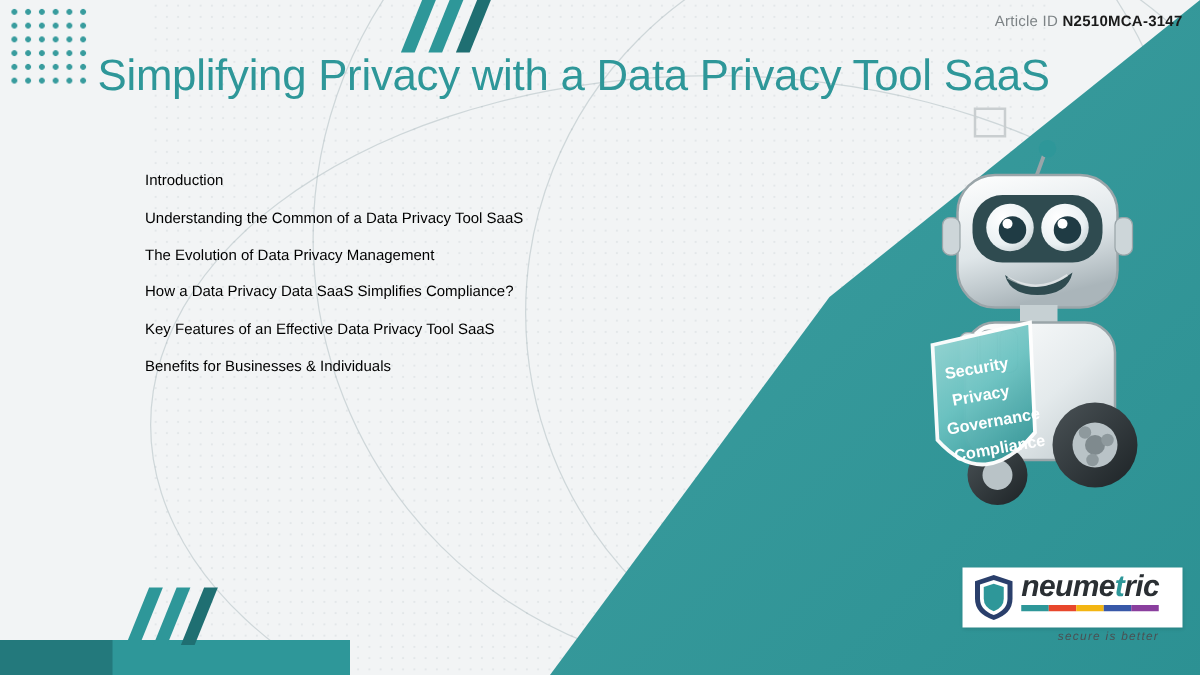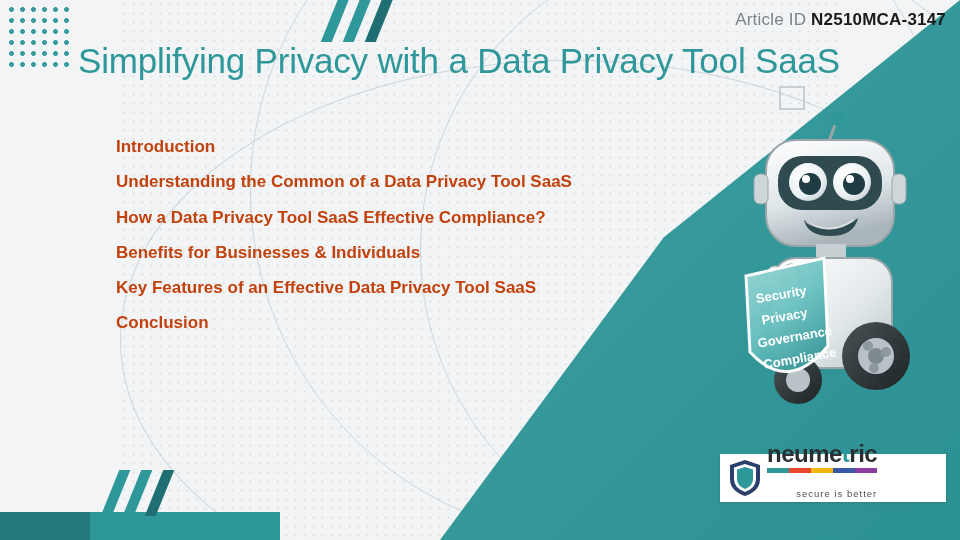--- a/index.html
+++ b/index.html
@@ -88,21 +88,21 @@
   .slash.dark { background: #1f6f72; }
 
   .slash-top { left: 330px; top: -4px; width: 120px; height: 46px; }
   .slash-bot { left: 110px; bottom: 24px; width: 120px; height: 46px; }
 
   
   .article-id {
     position: absolute;
     right: 14px; top: 10px;
     z-index: 6;
-    font-size: 17px;
+    font-size: 12px;
     color: #7d8386;
     letter-spacing: .2px;
   }
   .article-id b { color: #1a1a1a; font-weight: bold; }
 
   
   .title {
     position: absolute;
     left: 78px; top: 40px; width: 800px;
     z-index: 6;
@@ -122,42 +122,43 @@
     z-index: 6;
   }
 
   
   .toc {
     position: absolute;
     left: 116px; top: 138px; width: 620px;
     z-index: 6;
   }
   .toc-item {
-    font-size: 17px;
-    font-weight: bold;
-    color: #c2410c;
+    font-size: 12px;
+    font-weight: normal;
+    color: #000000;
     margin-bottom: 16.6px;
     line-height: 1.1;
     white-space: nowrap;
   }
 
   
   .robot { position: absolute; right: 18px; top: 108px; width: 210px; height: 330px; z-index: 7; }
 
   
   .logo-box {
     position: absolute;
     right: 14px; bottom: 38px;
-    width: 226px; height: 48px;
+    width: 176px; height: 48px;
     background: #ffffff;
     z-index: 8;
     display: flex;
-    align-items: flex-end;
+    align-items: flex-start;
     padding: 4px 8px;
     box-shadow: 0 1px 3px rgba(0,0,0,0.12);
+    font-style: italic;
   }
   .logo-shield { width: 34px; height: 40px; flex: 0 0 34px; }
   .logo-text { margin-left: 5px; line-height: 1; }
   .logo-word {
     font-size: 24px; font-weight: bold; color: #2a2f33; letter-spacing: -0.5px;
   }
   .logo-word .accent { color: #2e9799; }
   .logo-tag {
     font-size: 9.5px; color: #4a5154; letter-spacing: 1px; text-align: right;
     margin-top: 16px;
@@ -200,24 +201,24 @@
     <b>N2510MCA-3147</b>
   </div>
 
   <div class="square-outline"></div>
 
   <h1 class="title">Simplifying Privacy with a Data Privacy Tool SaaS</h1>
 
   <div class="toc">
     <div class="toc-item">Introduction</div>
     <div class="toc-item">Understanding the Common of a Data Privacy Tool SaaS</div>
-    <div class="toc-item">How a Data Privacy Tool SaaS Effective Compliance?</div>
+    <div class="toc-item">The Evolution of Data Privacy Management</div>
+    <div class="toc-item">How a Data Privacy Data SaaS Simplifies Compliance?</div>
+    <div class="toc-item">Key Features of an Effective Data Privacy Tool SaaS</div>
     <div class="toc-item">Benefits for Businesses &amp; Individuals</div>
-    <div class="toc-item">Key Features of an Effective Data Privacy Tool SaaS</div>
-    <div class="toc-item">Conclusion</div>
   </div>
 
   <svg class="robot" viewBox="0 0 210 330">
     <defs>
       <linearGradient id="bodyG" x1="0" y1="0" x2="1" y2="1">
         <stop offset="0%" stop-color="#ffffff"></stop>
         <stop offset="55%" stop-color="#e4eaec"></stop>
         <stop offset="100%" stop-color="#bcc6ca"></stop>
       </linearGradient>
       <linearGradient id="headG" x1="0" y1="0" x2="0.3" y2="1">

